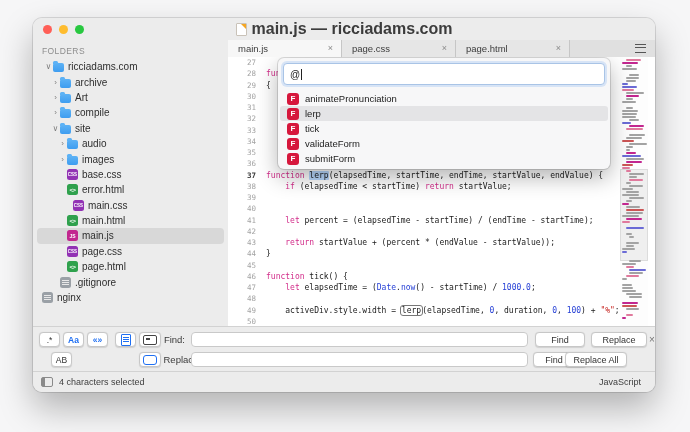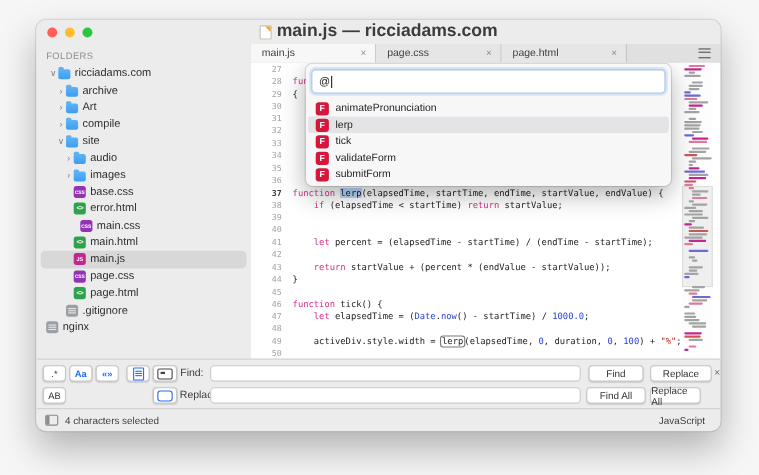--- a/index.html
+++ b/index.html
@@ -353,28 +353,28 @@
         <div class="mini-btn" style="left:106px">
             <span class="icon-dashbox"></span>
           </div>
         <div class="fb-label" style="left:92px">Find:</div>
         <input class="fb-input" value="" style="">
         <div class="fb-btn" style="left:502px;width:50px">Find</div>
         <div class="fb-btn" style="left:558px;width:56px">Replace</div>
         <div class="fb-close">×</div>
       </div>
       <div class="fb-row fb-row2">
-        <div class="mini-btn" style="left:6px">AB</div>
+        <div class="mini-btn" style="left:18px">AB</div>
         <div class="mini-btn" style="left:106px">
             <span class="icon-roundrect"></span>
           </div>
         <div class="fb-label" style="left:108px">Replace:</div>
         <input class="fb-input" value="" style="">
         <div class="fb-btn" style="left:500px;width:54px">Find All</div>
-        <div class="fb-btn" style="left:558px;width:46px">Replace All</div>
+        <div class="fb-btn" style="left:532px;width:62px">Replace All</div>
       </div>
     </div>
 
     <div class="statusbar">
       <span class="status-icon"></span>
       <span>4 characters selected</span>
       <span class="status-right">JavaScript</span>
     </div>
 
   </div>

